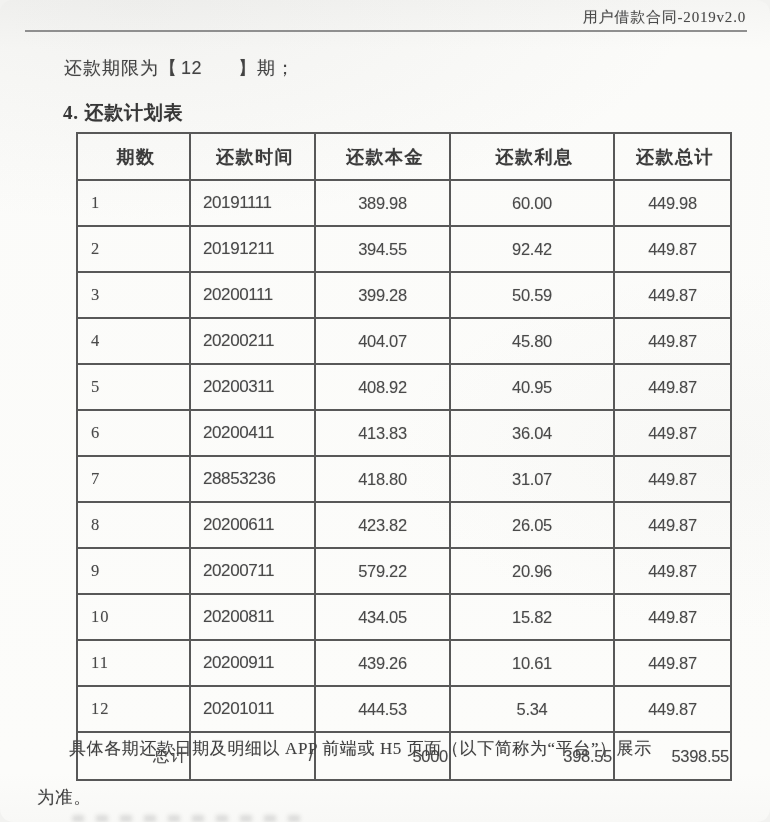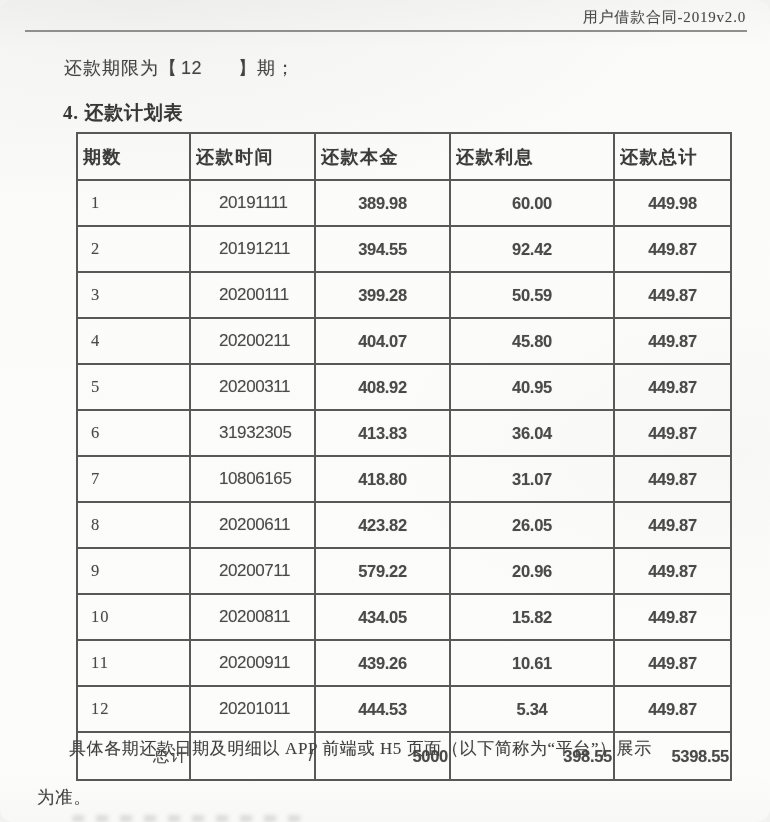--- a/index.html
+++ b/index.html
@@ -69,51 +69,50 @@
     table-layout: fixed;
   }
   .schedule th, .schedule td {
     border: 2px solid #585858;
     overflow: hidden;
     white-space: nowrap;
     vertical-align: middle;
   }
   .schedule th {
     height: 45px;
-    text-align: left;
+    text-align: center;
     padding: 0 0 0 5px;
     font-size: 18px;
     font-weight: 700;
     letter-spacing: 1.5px;
     color: #3b3b3b;
     margin-left: 28px;
   }
   .schedule td { height: 42px; color: #4a4a4a; }
   .schedule tr[data-name="schedule-total-row"] td { height: 44px; text-align: right; }
 
   td.col-period {
     text-align: left;
     padding-left: 13px;
     font-family: "Liberation Serif", "DejaVu Serif", serif;
     font-size: 16.5px;
     letter-spacing: 1px;
   }
   td.col-date {
     text-align: left;
-    padding-left: 28px;
+    padding-left: 12px;
     font-family: "Liberation Sans", "DejaVu Sans", sans-serif;
     font-size: 17px;
     letter-spacing: -0.4px;
   }
   td.col-principal, td.col-interest, td.col-total {
     text-align: center;
     font-family: "Liberation Sans", "DejaVu Sans", sans-serif;
     font-size: 16.5px;
     letter-spacing: -0.3px;
-    font-weight: bold;
   }
 
   .note-1 {
     position: absolute;
     top: 737px; left: 69px;
     margin: 0;
     font-size: 17px;
     letter-spacing: 0.6px;
     color: #404040;
   }
@@ -209,29 +208,29 @@
     <tr data-name="schedule-row">
       <td class="col-period" data-name="cell-period">5</td>
       <td class="col-date" data-name="cell-date">20200311</td>
       <td class="col-principal" data-name="cell-principal">408.92</td>
       <td class="col-interest" data-name="cell-interest">40.95</td>
       <td class="col-total" data-name="cell-total">449.87</td>
     </tr>
 
     <tr data-name="schedule-row">
       <td class="col-period" data-name="cell-period">6</td>
-      <td class="col-date" data-name="cell-date">31932305</td>
+      <td class="col-date" data-name="cell-date">20200411</td>
       <td class="col-principal" data-name="cell-principal">413.83</td>
       <td class="col-interest" data-name="cell-interest">36.04</td>
       <td class="col-total" data-name="cell-total">449.87</td>
     </tr>
 
     <tr data-name="schedule-row">
       <td class="col-period" data-name="cell-period">7</td>
-      <td class="col-date" data-name="cell-date">10806165</td>
+      <td class="col-date" data-name="cell-date">28853236</td>
       <td class="col-principal" data-name="cell-principal">418.80</td>
       <td class="col-interest" data-name="cell-interest">31.07</td>
       <td class="col-total" data-name="cell-total">449.87</td>
     </tr>
 
     <tr data-name="schedule-row">
       <td class="col-period" data-name="cell-period">8</td>
       <td class="col-date" data-name="cell-date">20200611</td>
       <td class="col-principal" data-name="cell-principal">423.82</td>
       <td class="col-interest" data-name="cell-interest">26.05</td>

